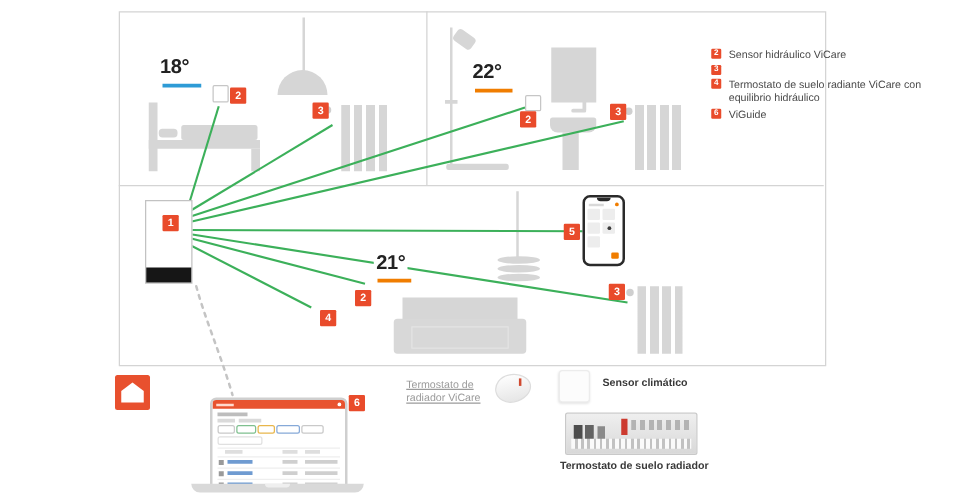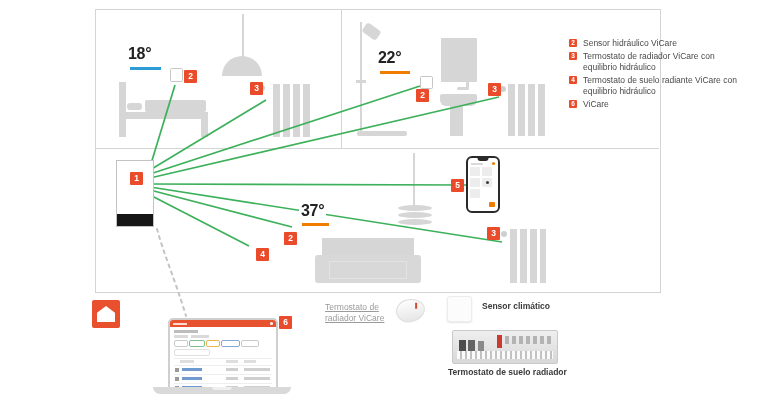--- a/index.html
+++ b/index.html
@@ -128,21 +128,21 @@
     <div class="tile" style="left:14px;top:9px;"></div>
     <div class="tile" style="left:2px;top:20px;"></div>
     <div class="tile" style="left:14px;top:20px;">
         <div class="dk"></div>
       </div>
     <div class="tile" style="left:2px;top:31px;"></div>
     <div class="gobtn"></div>
   </div>
   <div class="abs badge" style="left:451px;top:179px;">5</div>
 
-  <div class="abs temp" style="left:299px;top:202px;background:#fff;padding:0 2px;">37°</div>
+  <div class="abs temp" style="left:299px;top:202px;background:#fff;padding:0 2px;">21°</div>
   <div class="abs z3" style="left:302px;top:223px;width:27px;height:3px;background:#f07d00;"></div>
   <div class="abs badge" style="left:284px;top:232px;">2</div>
   <div class="abs badge" style="left:256px;top:248px;">4</div>
   <div class="abs badge" style="left:487px;top:227px;">3</div>
 
   <svg class="abs z2" style="left:0;top:0;" width="770" height="400">
     <g stroke="#3cb05a" stroke-width="1.7">
       <line x1="150" y1="167" x2="175" y2="85"></line>
       <line x1="150" y1="170" x2="266" y2="100"></line>
       <line x1="150" y1="174" x2="420" y2="86"></line>
@@ -219,25 +219,24 @@
   </div>
   <div class="abs bold-label" style="left:448px;top:367px;">Termostato de suelo radiador</div>
 
   <div class="abs legend" style="left:569px;top:38px;">
     <div class="legend-item">
       <span class="legend-badge">2</span>
       <span class="legend-text">Sensor hidráulico ViCare</span>
     </div>
     <div class="legend-item">
       <span class="legend-badge">3</span>
-      <span class="legend-text">Termostato de radiador ViCare con equilibrio hidráulico</span>
     </div>
     <div class="legend-item">
       <span class="legend-badge">4</span>
       <span class="legend-text">Termostato de suelo radiante ViCare con equilibrio hidráulico</span>
     </div>
     <div class="legend-item">
       <span class="legend-badge">6</span>
-      <span class="legend-text">ViCare</span>
+      <span class="legend-text">ViGuide</span>
     </div>
   </div>
 
 </div>
 
 </body></html>

